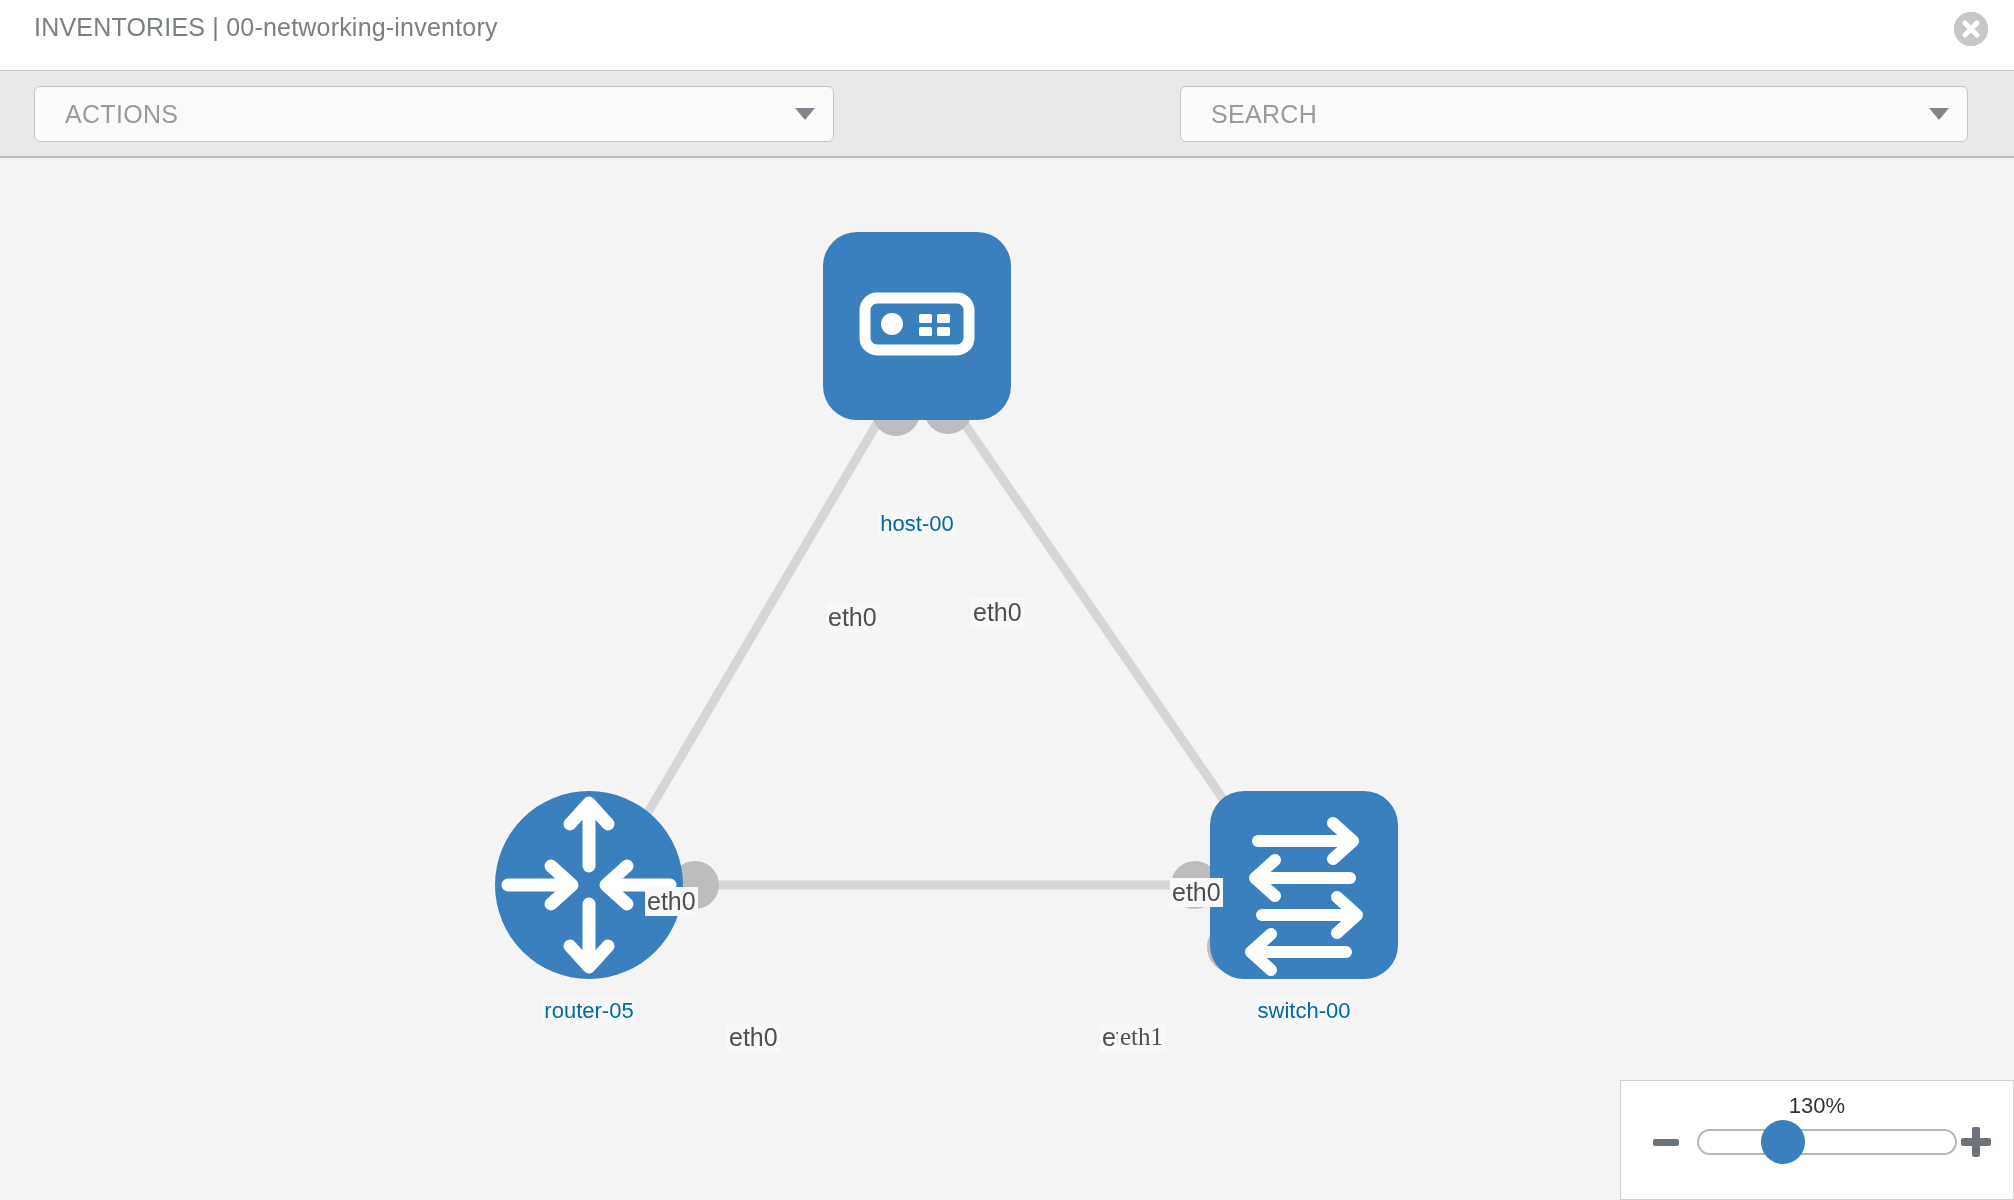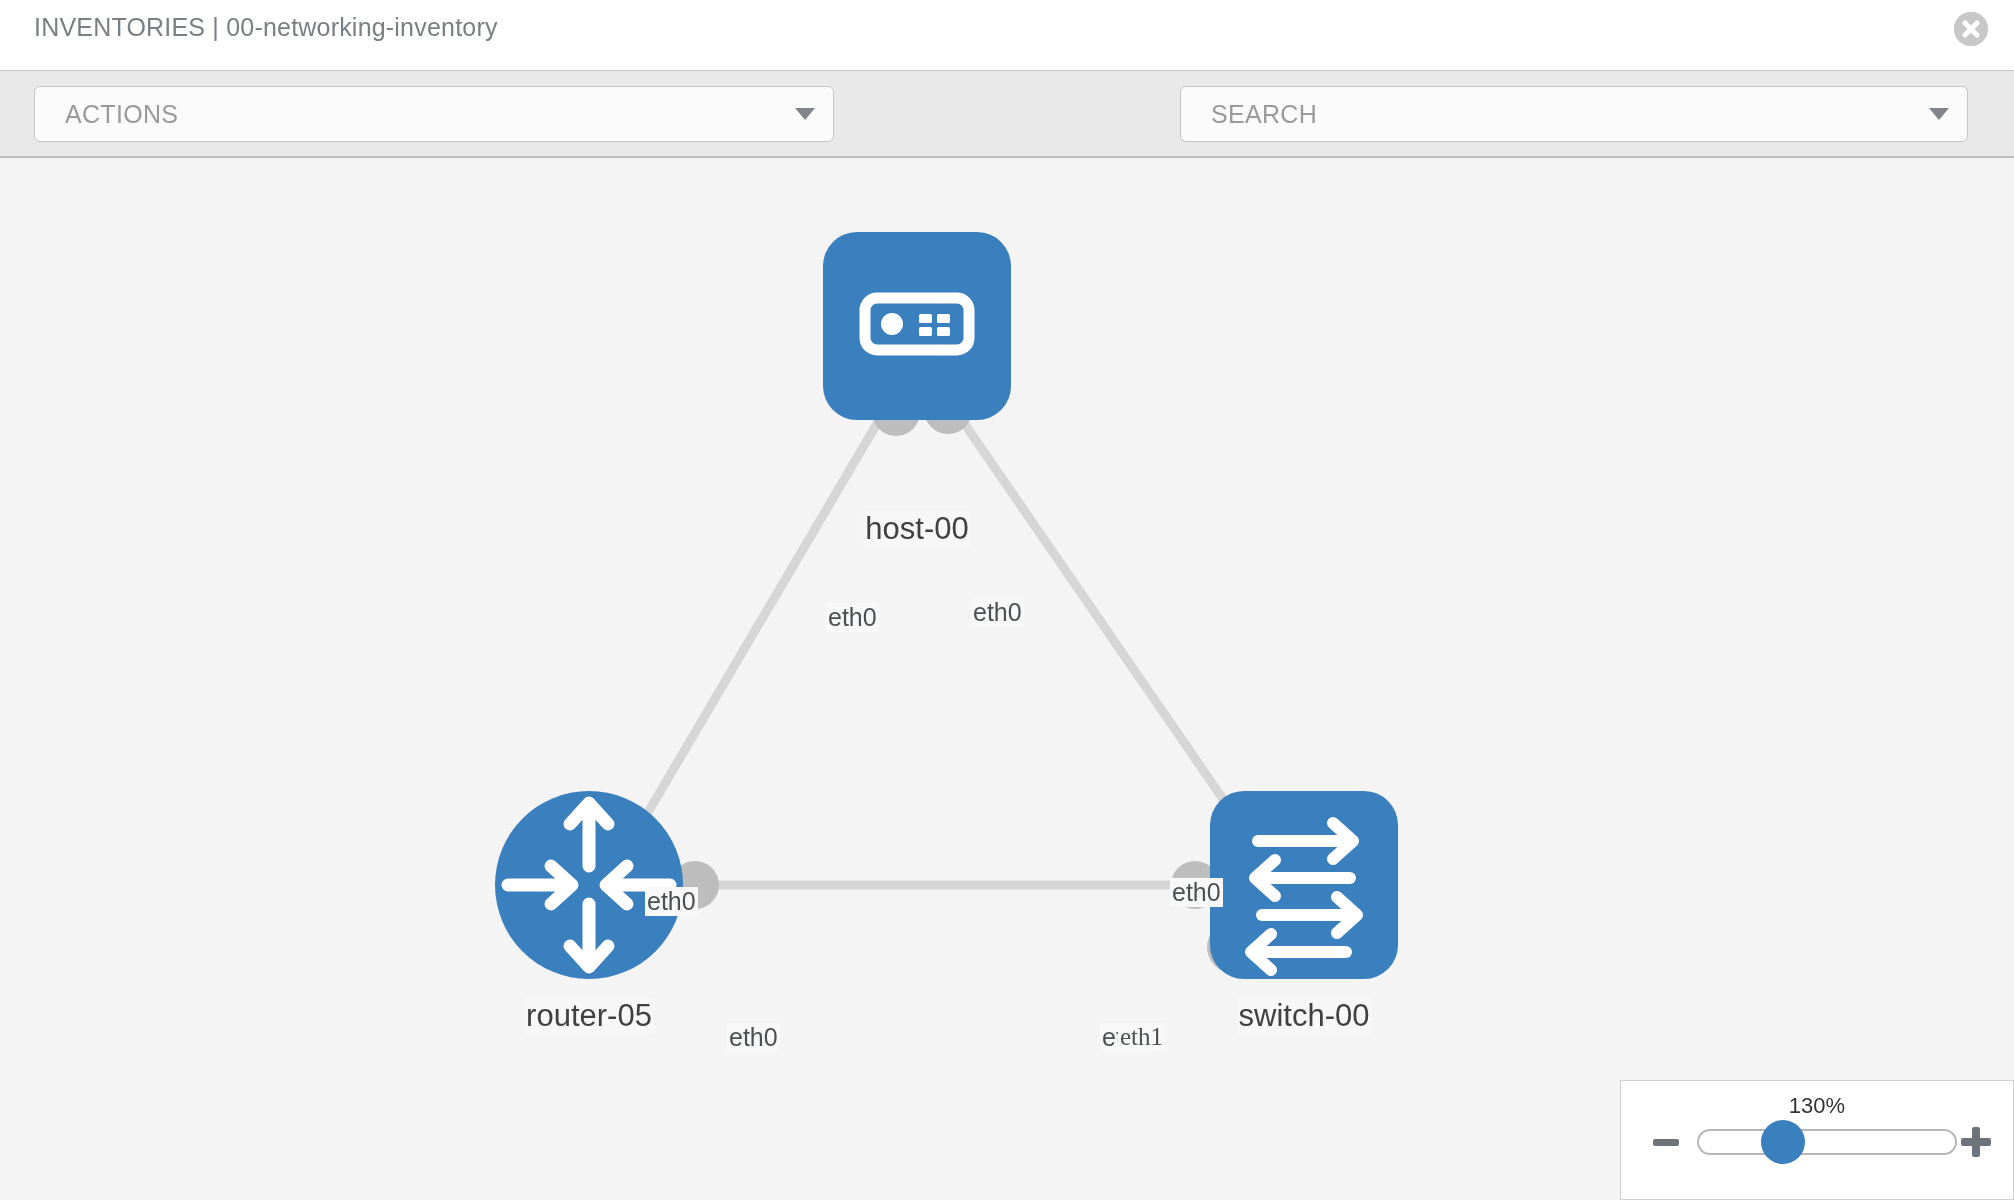--- a/index.html
+++ b/index.html
@@ -57,21 +57,21 @@
   #wrench-icon{position:absolute;left:1047px;top:93px;cursor:pointer;}
   #key-icon{position:absolute;left:1115px;top:93px;cursor:pointer;}
   
   #canvas{
     position:absolute;left:0;top:160px;width:2014px;height:1040px;
     background:#f4f4f4;overflow:hidden;
   }
   #topology-svg{position:absolute;left:0;top:0;}
   .nodelabel{
     position:absolute;
-    font-size:31px;color:#404040;
+    font-size:22px;color:#0369a1;
     background:#f7f7f7;
     white-space:nowrap;
     transform:translate(-50%,0);
     padding:0 2px;
   }
   .iflabel{
     position:absolute;
     font-size:25px;color:#4c5052;
     background:#f8f8f8;
     white-space:nowrap;

